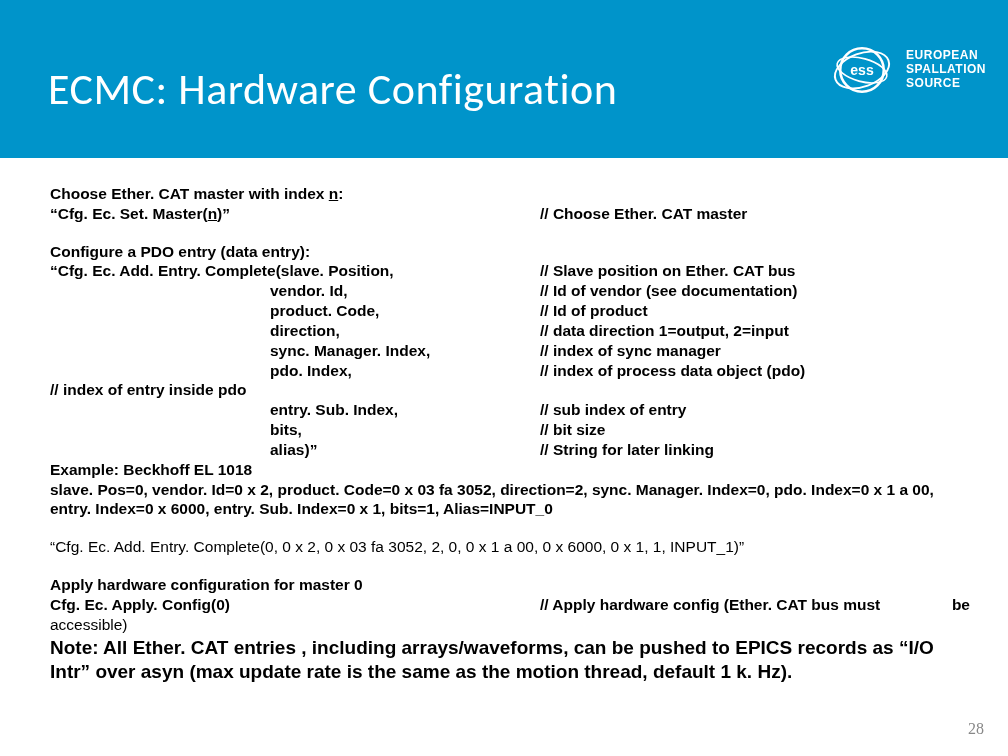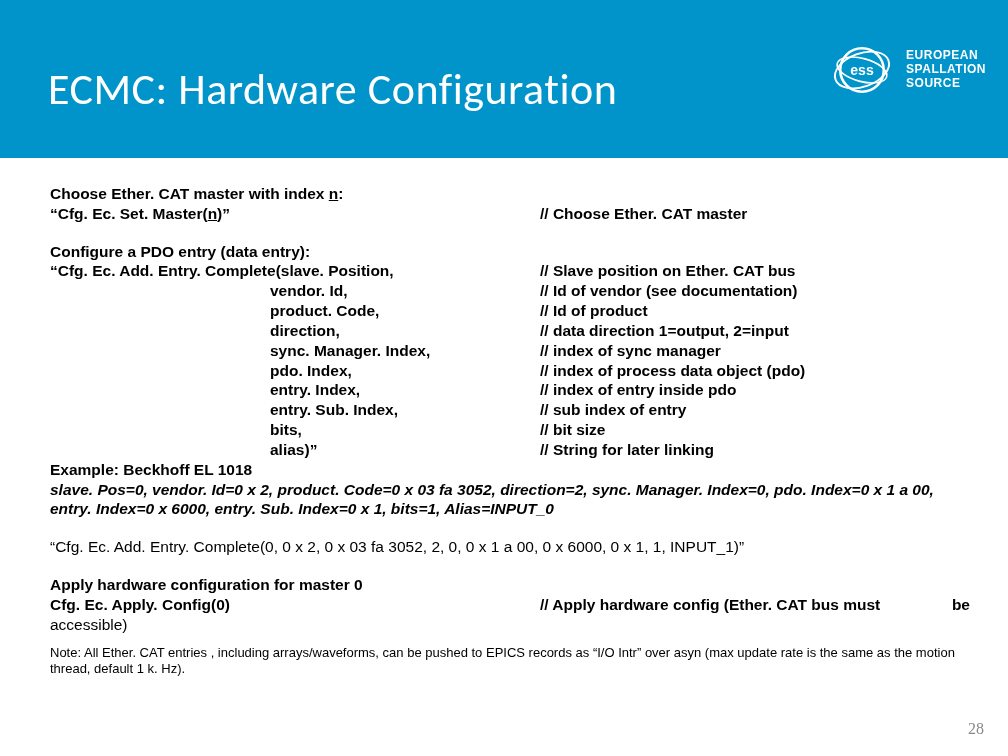--- a/index.html
+++ b/index.html
@@ -53,24 +53,24 @@
     color: #000;
   }
   .row { display: flex; font-weight: bold; }
   .col-left { width: 490px; flex-shrink: 0; }
   .col-right { flex: 1; }
   .bold { font-weight: 700; }
   .section-gap { height: 18px; }
   .highlight-n { text-decoration: underline; }
   .indent { padding-left: 220px; }
   .note {
-    font-size: 13px;
+    font-size: 19px;
     line-height: 1.3;
-    font-weight: 400;
-    margin-top: 10px;
+    font-weight: 700;
+    margin-top: 1px;
   }
   .page-num {
     position: absolute;
     right: 24px;
     bottom: 18px;
     font-size: 16px;
     color: #888;
     font-family: Liberation Serif, serif;
   }
 </style>
@@ -128,38 +128,37 @@
   </div>
   <div class="row">
     <div class="col-left indent">sync. Manager. Index,</div>
     <div class="col-right">// index of sync manager</div>
   </div>
   <div class="row">
     <div class="col-left indent">pdo. Index,</div>
     <div class="col-right">// index of process data object (pdo)</div>
   </div>
   <div class="row">
-    <div class="col-left indent">entry. Index,</div>
     <div class="col-right">// index of entry inside pdo</div>
   </div>
   <div class="row">
     <div class="col-left indent">entry. Sub. Index,</div>
     <div class="col-right">// sub index of entry</div>
   </div>
   <div class="row">
     <div class="col-left indent">bits,</div>
     <div class="col-right">// bit size</div>
   </div>
   <div class="row">
     <div class="col-left indent">alias)”</div>
     <div class="col-right">// String for later linking</div>
   </div>
 
   <div class="bold">Example: Beckhoff EL 1018</div>
-  <div class="bold" style="font-style:italic">slave. Pos=0, vendor. Id=0 x 2, product. Code=0 x 03 fa 3052, direction=2, sync. Manager. Index=0, pdo. Index=0 x 1 a 00, entry. Index=0 x 6000, entry. Sub. Index=0 x 1, bits=1, Alias=INPUT_0</div>
+  <div class="bold" style="">slave. Pos=0, vendor. Id=0 x 2, product. Code=0 x 03 fa 3052, direction=2, sync. Manager. Index=0, pdo. Index=0 x 1 a 00, entry. Index=0 x 6000, entry. Sub. Index=0 x 1, bits=1, Alias=INPUT_0</div>
 
   <div class="section-gap"></div>
   <div>“Cfg. Ec. Add. Entry. Complete(0, 0 x 2, 0 x 03 fa 3052, 2, 0, 0 x 1 a 00, 0 x 6000, 0 x 1, 1, INPUT_1)”</div>
 
   <div class="section-gap"></div>
 
   <div class="bold">Apply hardware configuration for master 0</div>
   <div class="row">
     <div class="col-left">Cfg. Ec. Apply. Config(0)</div>
     <div class="col-right" style="display:flex;justify-content:space-between">

